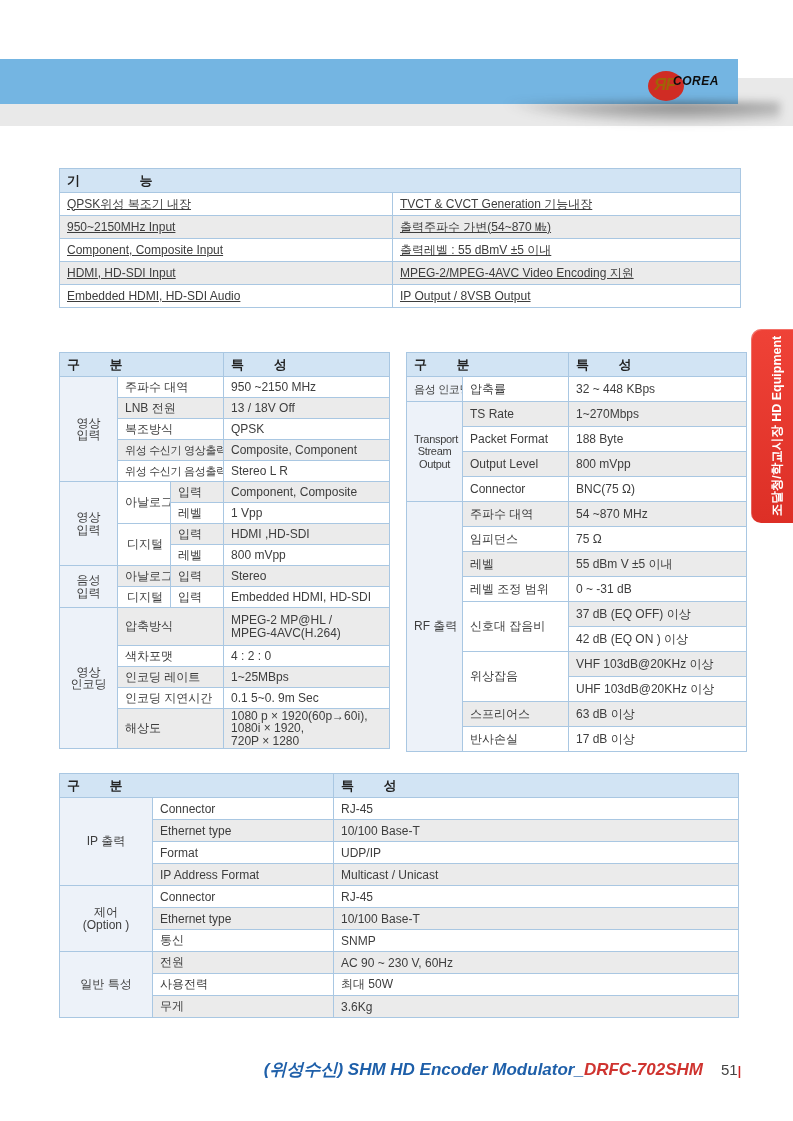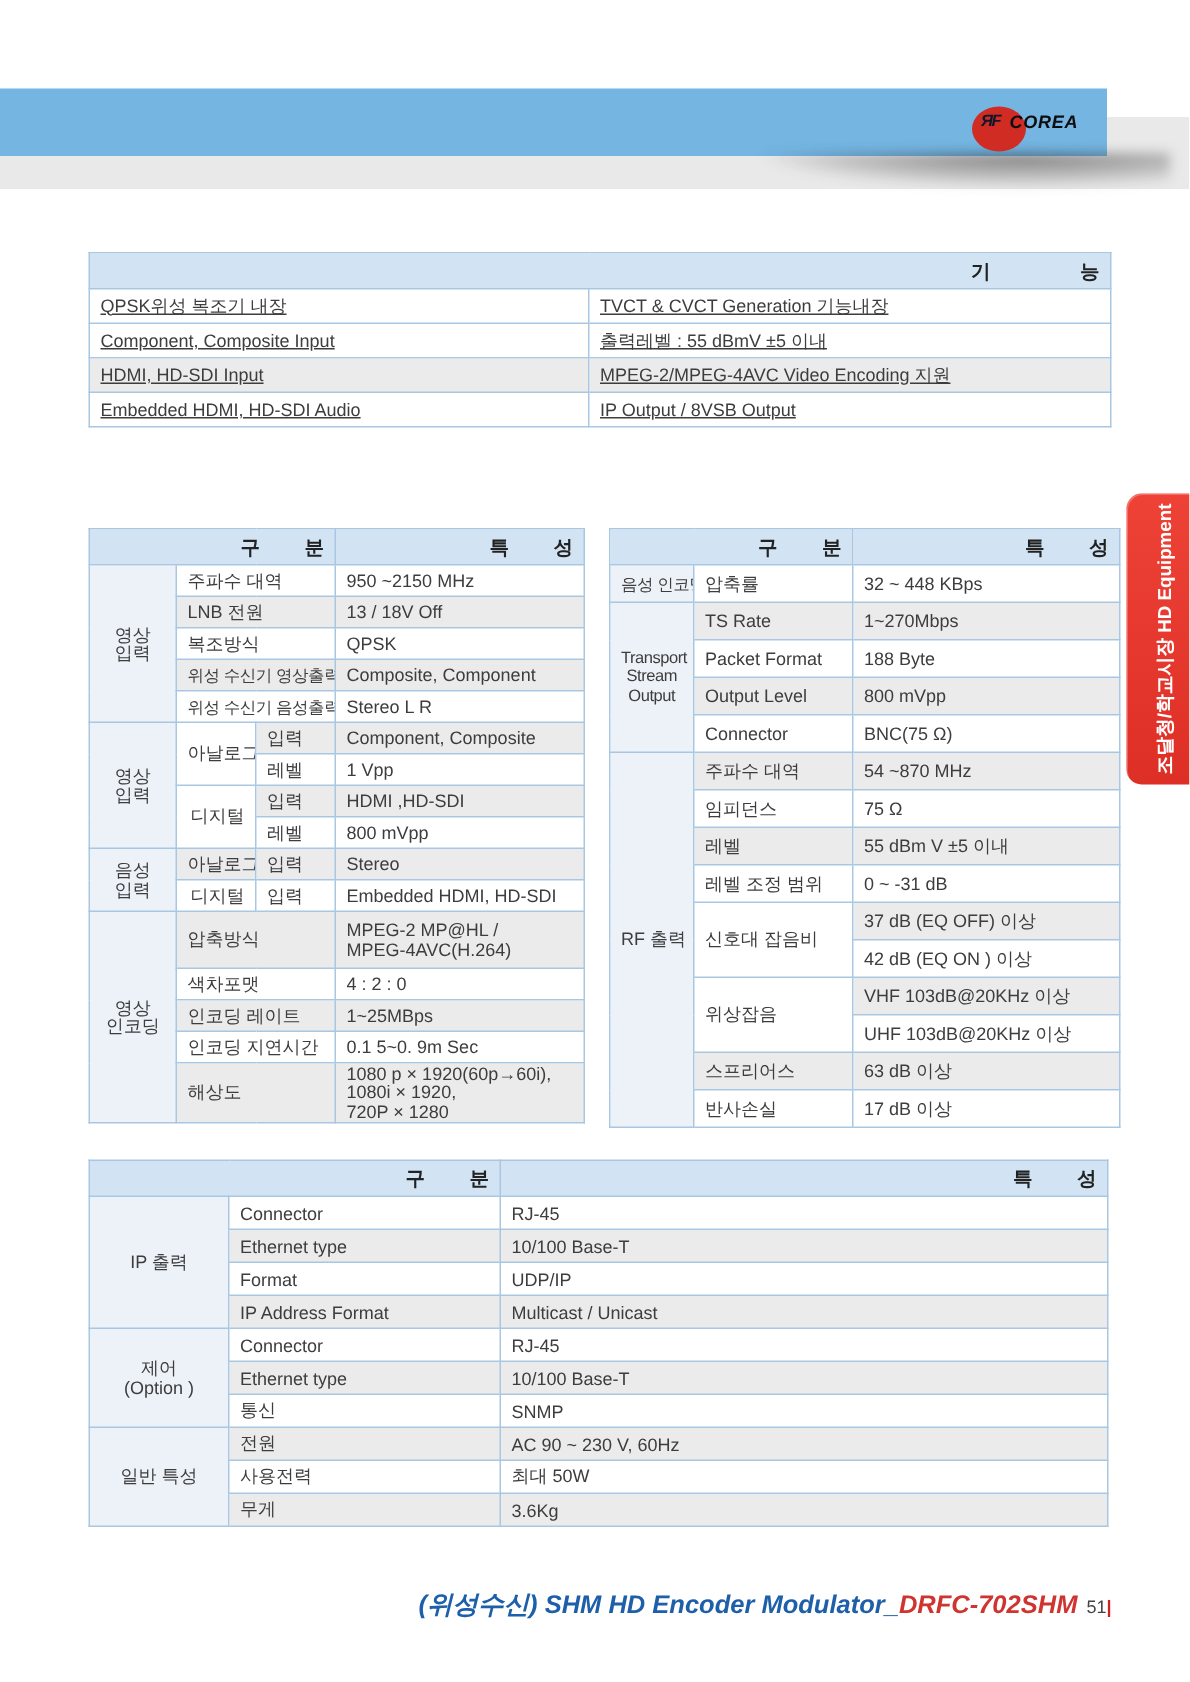--- a/index.html
+++ b/index.html
@@ -9,32 +9,32 @@
   
   .gray-band { position:absolute; left:0; top:78px; width:793px; height:48px; background:#e9e9e9; }
   .blue-bar  { position:absolute; left:0; top:59px; width:738px; height:45px; background:#74b5e2; }
   .bar-shadow{ position:absolute; left:400px; top:102px; width:380px; height:30px;
                background: radial-gradient(ellipse 60% 100% at 74% 0%,
                  rgba(35,35,35,0.55), rgba(35,35,35,0.20) 55%, rgba(0,0,0,0) 78%);
                filter: blur(4px); }
   .logo { position:absolute; left:648px; top:70px; width:95px; height:34px; }
   .logo-oval { position:absolute; left:0; top:1px; width:36px; height:30px;
                background:#d02c24; border-radius:50%; }
-  .logo-mark { position:absolute; left:6px; top:5px; color:#0f172a; font-weight:bold;
-               font-style:italic; font-size:11px; letter-spacing:-1px; }
+  .logo-mark { position:absolute; left:6px; top:5px; color:#a16207; font-weight:bold;
+               font-style:italic; font-size:17px; letter-spacing:-1px; }
   .logo-name { position:absolute; left:25px; top:4px; color:#0d0d0d; font-weight:bold;
                font-style:italic; font-size:12px; letter-spacing:0.5px; }
 
   
   table.tbl { position:absolute; border-collapse:collapse; table-layout:fixed;
               font-size:12px; color:#3d3d3d; border:1px solid #8ab4d9; }
   .tbl th, .tbl td { border:1px solid #a9c7e2; padding:0 7px; overflow:hidden;
                      white-space:nowrap; text-align:left; }
   .tbl th { background:#d2e4f4; color:#222; font-weight:bold; font-size:13px;
-            text-align:right; height:23px; }
+            text-align:left; height:23px; }
   .tbl td { height:20px; }
   .tbl tr.rw > td { background:#ffffff; }
   .tbl tr.rg > td { background:#ebebeb; }
   .tbl tr > td.grp { background:#edf2f9; text-align:center; }
   .tbl tr > td.typ { text-align:right; }
   .tbl tr > td.span-w { background:#ffffff; }
   .pre { white-space:pre-line !important; line-height:12.5px; }
   .k-sm { font-size:11px; letter-spacing:-0.3px; padding:0 1px; }
 
   #t1 { left:59px;  top:168px; width:681px; }
@@ -54,21 +54,21 @@
               border-radius:10px 0 0 10px; box-shadow: inset 1px 1px 0 rgba(255,255,255,0.25); }
   .side-tab span { position:absolute; left:50%; top:50%; white-space:nowrap;
               transform:translate(-50%,-50%) rotate(-90deg);
               color:#ffffff; font-weight:bold; font-size:12.5px; }
 
   
   .footer { position:absolute; left:0; top:1058px; width:741px; text-align:right;
             font-size:17px; font-weight:bold; font-style:italic; white-space:nowrap; }
   .f-blue { color:#1e5fa9; }
   .f-red  { color:#cf3430; }
-  .f-page { font-size:12px; font-style:normal; font-weight:normal; color:#444; margin-left:6px; }
+  .f-page { font-size:15px; font-style:normal; font-weight:normal; color:#444; margin-left:18px; }
   .f-bar  { font-size:12px; font-style:normal; color:#cc2222; }
 </style>
 </head>
 <body>
 
 <div class="page">
 
   <div class="gray-band"></div>
   <div class="blue-bar"></div>
   <div class="bar-shadow"></div>
@@ -83,20 +83,24 @@
         <col style="width:333px">
         <col style="width:348px">
       </colgroup>
     <tbody>
         <tr>
           <th colspan="2" class="ws-wide">기 능</th>
         </tr>
     <tr class="rw">
           <td>QPSK위성 복조기 내장</td>
           <td>TVCT &amp; CVCT Generation 기능내장</td>
+        </tr>
+    <tr class="rg">
+          <td>950~2150MHz Input</td>
+          <td>출력주파수 가변(54~870 ㎒)</td>
         </tr>
     <tr class="rw">
           <td>Component, Composite Input</td>
           <td>출력레벨 : 55 dBmV ±5 이내</td>
         </tr>
     <tr class="rg">
           <td>HDMI, HD-SDI Input</td>
           <td>MPEG-2/MPEG-4AVC Video Encoding 지원</td>
         </tr>
     <tr class="rw">

